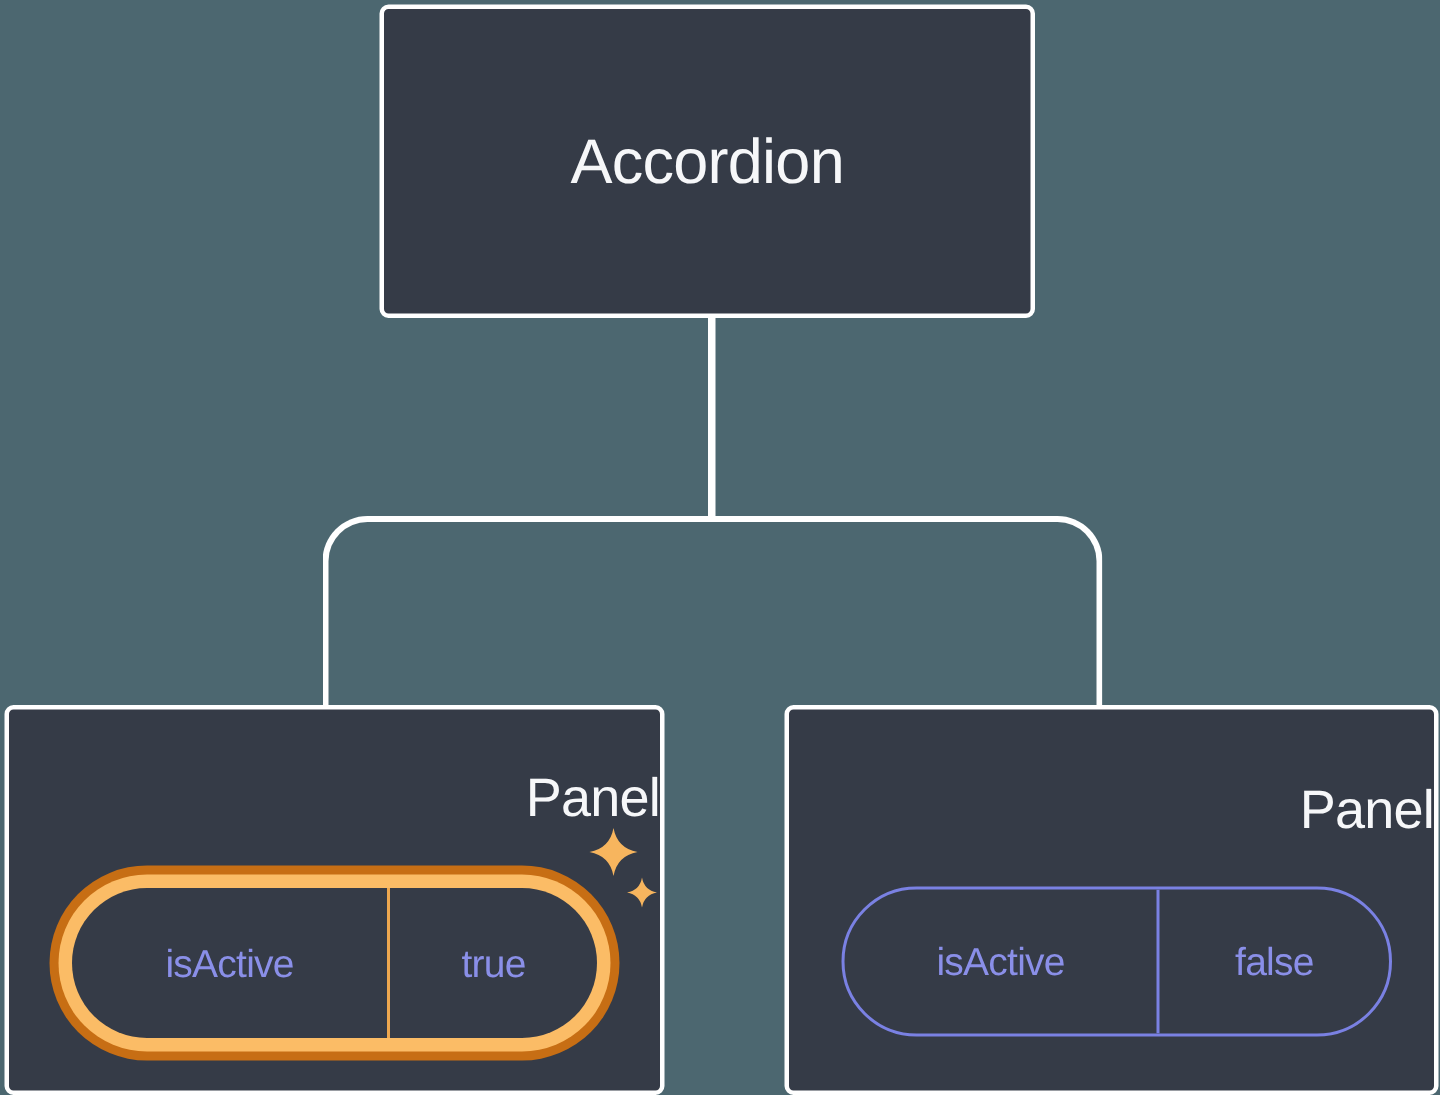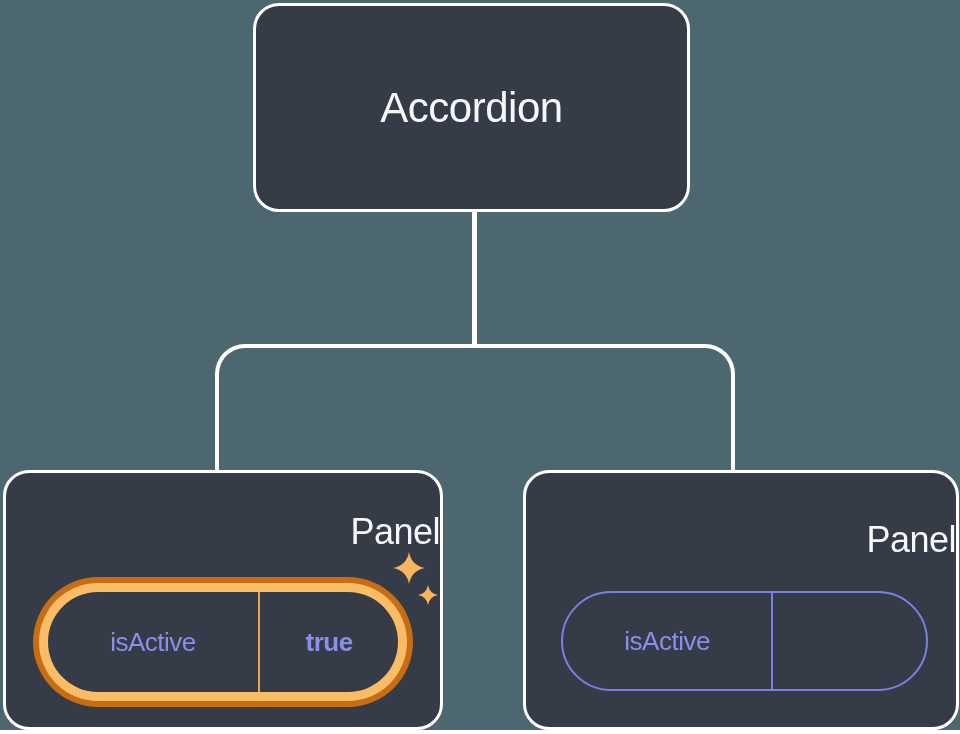--- a/index.html
+++ b/index.html
@@ -24,21 +24,21 @@
     width: 960px;
     height: 734px;
     background: var(--background);
     overflow: hidden;
   }
 
   .node {
     position: absolute;
     background: var(--node-fill);
     border: 3px solid var(--node-border);
-    border-radius: 26px;
+    border-radius: 6px;
   }
 
   .root-node {
     left: 253px; top: 3px;
     width: 437px; height: 209px;
     display: flex; align-items: center; justify-content: center;
   }
 
   .root-label {
     color: var(--title-text);
@@ -125,21 +125,21 @@
   .cell {
     display: flex;
     align-items: center;
     justify-content: center;
     height: 100%;
     color: var(--state-text);
     font-size: 26px;
     letter-spacing: -0.5px;
   }
   .cell-value { flex: 1; }
-  .value-bold { font-weight: 700; }
+  .value-bold { font-weight: 400; }
 
   .sparkles {
     position: absolute;
     left: 380px; top: 77px;
     width: 52px; height: 58px;
     z-index: 3;
   }
 
   .bottom-strip {
     position: absolute;
@@ -176,18 +176,19 @@
       <path fill="var(--sparkle)" d="M23 2 Q25.5 15.5 39 18 Q25.5 20.5 23 34 Q20.5 20.5 7 18 Q20.5 15.5 23 2 Z"></path>
       <path fill="var(--sparkle)" d="M42 35 Q43.5 43.5 52 45 Q43.5 46.5 42 55 Q40.5 46.5 32 45 Q40.5 43.5 42 35 Z"></path>
     </svg>
   </div>
 
   <div class="node panel-right">
     <div class="panel-title">Panel</div>
 
     <div class="state-pill">
       <div class="cell cell-key">isActive</div>
+      <div class="cell cell-value">false</div>
     </div>
   </div>
 
   <div class="bottom-strip"></div>
 
 </div>
 
 </body></html>

